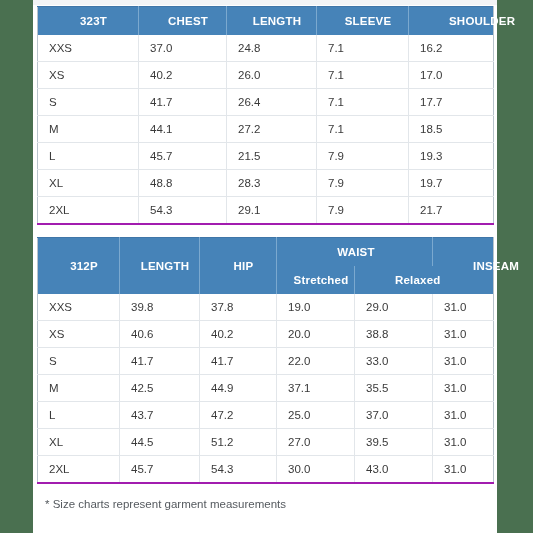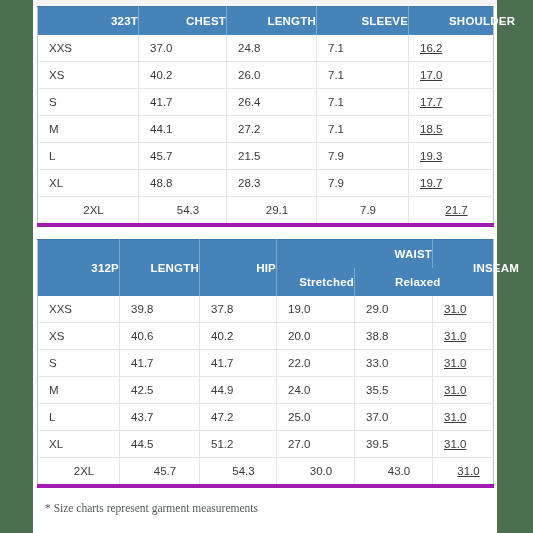--- a/index.html
+++ b/index.html
@@ -51,21 +51,21 @@
     border-collapse: collapse;
     table-layout: fixed;
     background: #ffffff;
   }
 
   table.size-chart th {
     background: #4683b8;
     color: #ffffff;
     font-size: 11.5px;
     font-weight: bold;
-    text-align: right;
+    text-align: center;
     padding: 8px 0 8px 11px;
     border-right: 1px solid #7ba9cf;
     border-bottom: none;
     letter-spacing: 0.2px;
     vertical-align: middle;
     white-space: nowrap;
   }
 
   table.size-chart th:last-child { border-right: none; padding-left: 40px; }
 
@@ -77,39 +77,38 @@
     font-size: 11.5px;
     color: #3a3a3a;
     text-align: left;
     padding: 7px 0 7px 11px;
     border-right: 1px solid #e2e6ea;
     border-bottom: 1px solid #e2e6ea;
     background: #ffffff;
     white-space: nowrap;
   }
 
-  table.size-chart td:last-child { border-right: none; text-decoration: underline; }
-
-  table.size-chart tbody tr:last-child td { border-bottom: 4px solid #a21caf; text-align: center; }
+  table.size-chart td:last-child { border-right: none; }
+
+  table.size-chart tbody tr:last-child td { border-bottom: 2px solid #a21caf; }
 
   
   table.size-chart {
     border-left: 1px solid #b9c4cd;
     border-right: 1px solid #b9c4cd;
     border-bottom: 1px solid #b9c4cd;
     border-top: 1px solid #3f76a8;
   }
 
   
   #gap { height: 12px; background: #ffffff; }
 
   
   #notes {
     padding: 12px 0 0 12px;
-    font-family: Liberation Serif, serif;
   }
 
   .note {
     font-size: 11.5px;
     color: #555a5f;
     padding: 2px 0 6px 0;
     white-space: nowrap;
   }
 </style>
 </head>
@@ -238,21 +237,21 @@
             <td>41.7</td>
             <td>41.7</td>
             <td>22.0</td>
             <td>33.0</td>
             <td>31.0</td>
           </tr>
           <tr>
             <td>M</td>
             <td>42.5</td>
             <td>44.9</td>
-            <td>24.0</td>
+            <td>37.1</td>
             <td>35.5</td>
             <td>31.0</td>
           </tr>
           <tr>
             <td>L</td>
             <td>43.7</td>
             <td>47.2</td>
             <td>25.0</td>
             <td>37.0</td>
             <td>31.0</td>

